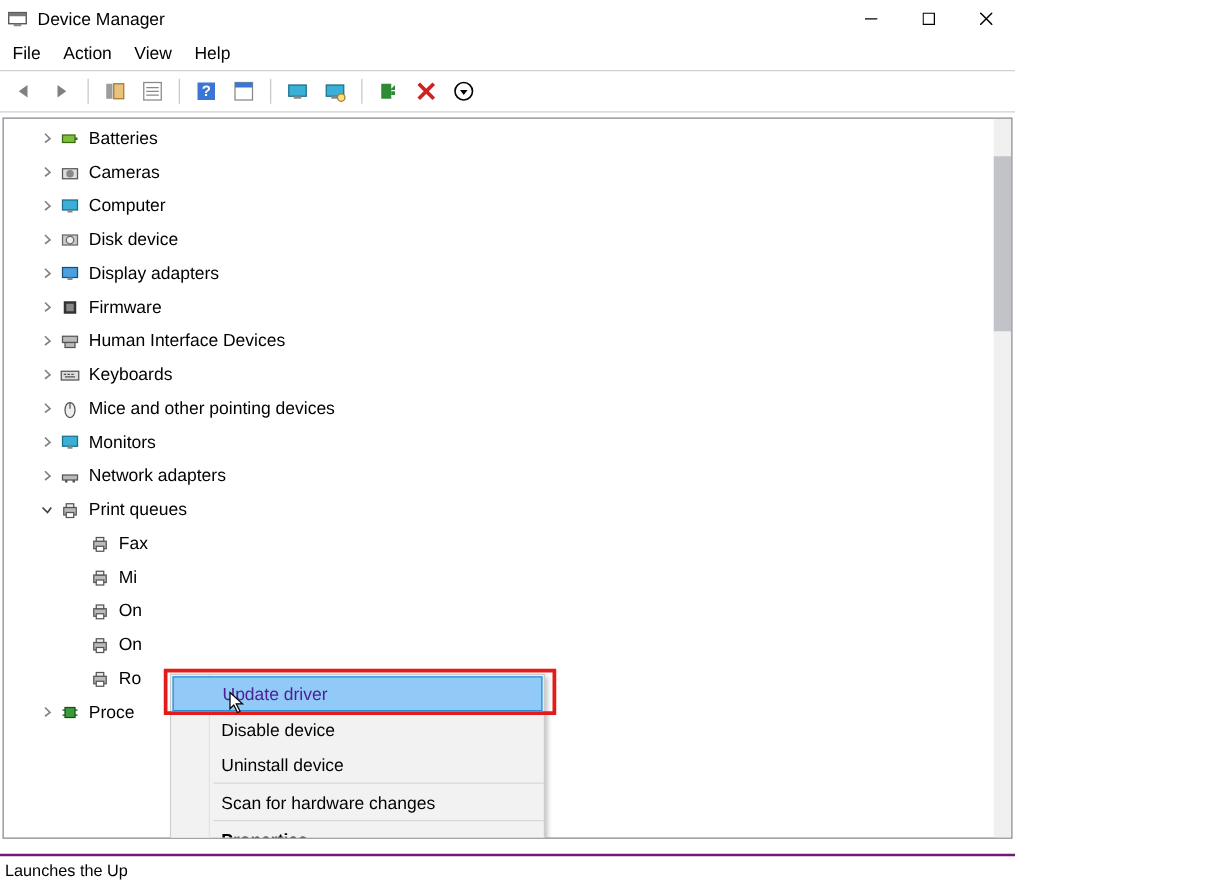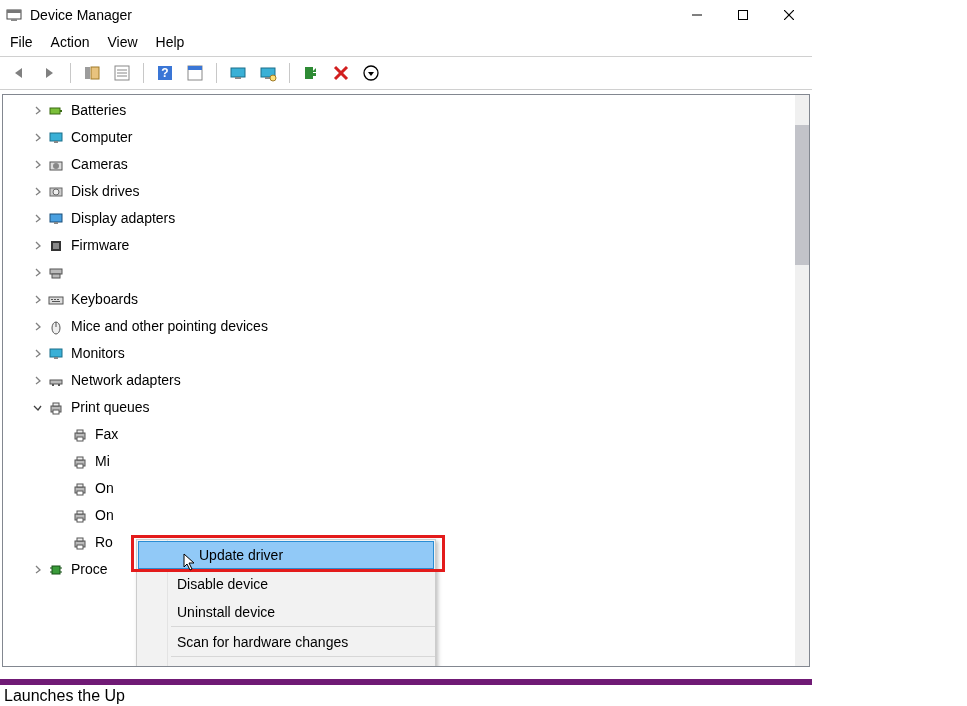--- a/index.html
+++ b/index.html
@@ -171,24 +171,24 @@
     height: 28px;
     line-height: 28px;
     padding-left: 40px;
     font-size: 14px;
     z-index: 1;
   }
   .ctx-item.highlight {
     background: #91c9f7;
     border: 1px solid #2a8dd4;
     margin:1px;
-    padding-left: 60px;
+    padding-left: 39px;
     height: 26px;
     line-height:26px;
-    color:#000000;
+    color:#4c1d95;
   }
   .ctx-sep {
     position:relative;
     z-index:1;
     margin-left: 34px;
     border-top: 1px solid #d7d7d7;
     height:1px;
   }
   .ctx-item.bold { font-weight: 700; text-decoration: underline; }
   .red-box {
@@ -199,22 +199,22 @@
   .cursor {
     position:absolute;
     width: 14px;
     height: 20px;
     z-index: 50;
     pointer-events: none;
   }
   
   .statusbar{
     height: 20px;
-    border-top: 6px solid #701a75;
-    font-size: 16px;
+    border-top: 2px solid #701a75;
+    font-size: 13px;
     padding: 1px 4px 0 4px;
     color:#000;
     display:flex;
     align-items:center;
   }
 </style>
 </head>
 <body>
 
 <div class="window">
@@ -350,57 +350,57 @@
         </div>
         <div class="">
           <div class="node">
             <span class="exp">
               <svg width="9" height="9">
                 <path d="M3 1 L7 5 L3 8" fill="none" stroke="#808080" stroke-width="1.3"></path>
               </svg>
             </span>
             <span class="icon">
               <svg width="16" height="16">
+                <rect x="2" y="5" width="12" height="8" fill="#ddd" stroke="#555"></rect>
+                <circle cx="8" cy="9" r="3" fill="#888"></circle>
+              </svg>
+            </span>
+            <span class="label">Cameras</span>
+          </div>
+        </div>
+        <div class="">
+          <div class="node">
+            <span class="exp">
+              <svg width="9" height="9">
+                <path d="M3 1 L7 5 L3 8" fill="none" stroke="#808080" stroke-width="1.3"></path>
+              </svg>
+            </span>
+            <span class="icon">
+              <svg width="16" height="16">
                 <rect x="2" y="3" width="12" height="8" fill="#3ab0d6" stroke="#1b6f8a"></rect>
                 <rect x="6" y="11" width="4" height="2" fill="#888"></rect>
               </svg>
             </span>
             <span class="label">Computer</span>
           </div>
         </div>
         <div class="">
           <div class="node">
             <span class="exp">
               <svg width="9" height="9">
                 <path d="M3 1 L7 5 L3 8" fill="none" stroke="#808080" stroke-width="1.3"></path>
               </svg>
             </span>
             <span class="icon">
               <svg width="16" height="16">
-                <rect x="2" y="5" width="12" height="8" fill="#ddd" stroke="#555"></rect>
-                <circle cx="8" cy="9" r="3" fill="#888"></circle>
-              </svg>
-            </span>
-            <span class="label">Cameras</span>
-          </div>
-        </div>
-        <div class="">
-          <div class="node">
-            <span class="exp">
-              <svg width="9" height="9">
-                <path d="M3 1 L7 5 L3 8" fill="none" stroke="#808080" stroke-width="1.3"></path>
-              </svg>
-            </span>
-            <span class="icon">
-              <svg width="16" height="16">
                 <rect x="2" y="4" width="12" height="8" fill="#ccc" stroke="#666"></rect>
                 <circle cx="8" cy="8" r="3" fill="#eee" stroke="#666"></circle>
               </svg>
             </span>
-            <span class="label">Disk drives</span>
+            <span class="label">Disk device</span>
           </div>
         </div>
         <div class="">
           <div class="node">
             <span class="exp">
               <svg width="9" height="9">
                 <path d="M3 1 L7 5 L3 8" fill="none" stroke="#808080" stroke-width="1.3"></path>
               </svg>
             </span>
             <span class="icon">
@@ -434,20 +434,21 @@
               <svg width="9" height="9">
                 <path d="M3 1 L7 5 L3 8" fill="none" stroke="#808080" stroke-width="1.3"></path>
               </svg>
             </span>
             <span class="icon">
               <svg width="16" height="16">
                 <rect x="2" y="4" width="12" height="5" fill="#bbb" stroke="#555"></rect>
                 <rect x="4" y="9" width="8" height="4" fill="#bbb" stroke="#555"></rect>
               </svg>
             </span>
+            <span class="label">Human Interface Devices</span>
           </div>
         </div>
         <div class="">
           <div class="node">
             <span class="exp">
               <svg width="9" height="9">
                 <path d="M3 1 L7 5 L3 8" fill="none" stroke="#808080" stroke-width="1.3"></path>
               </svg>
             </span>
             <span class="icon">

